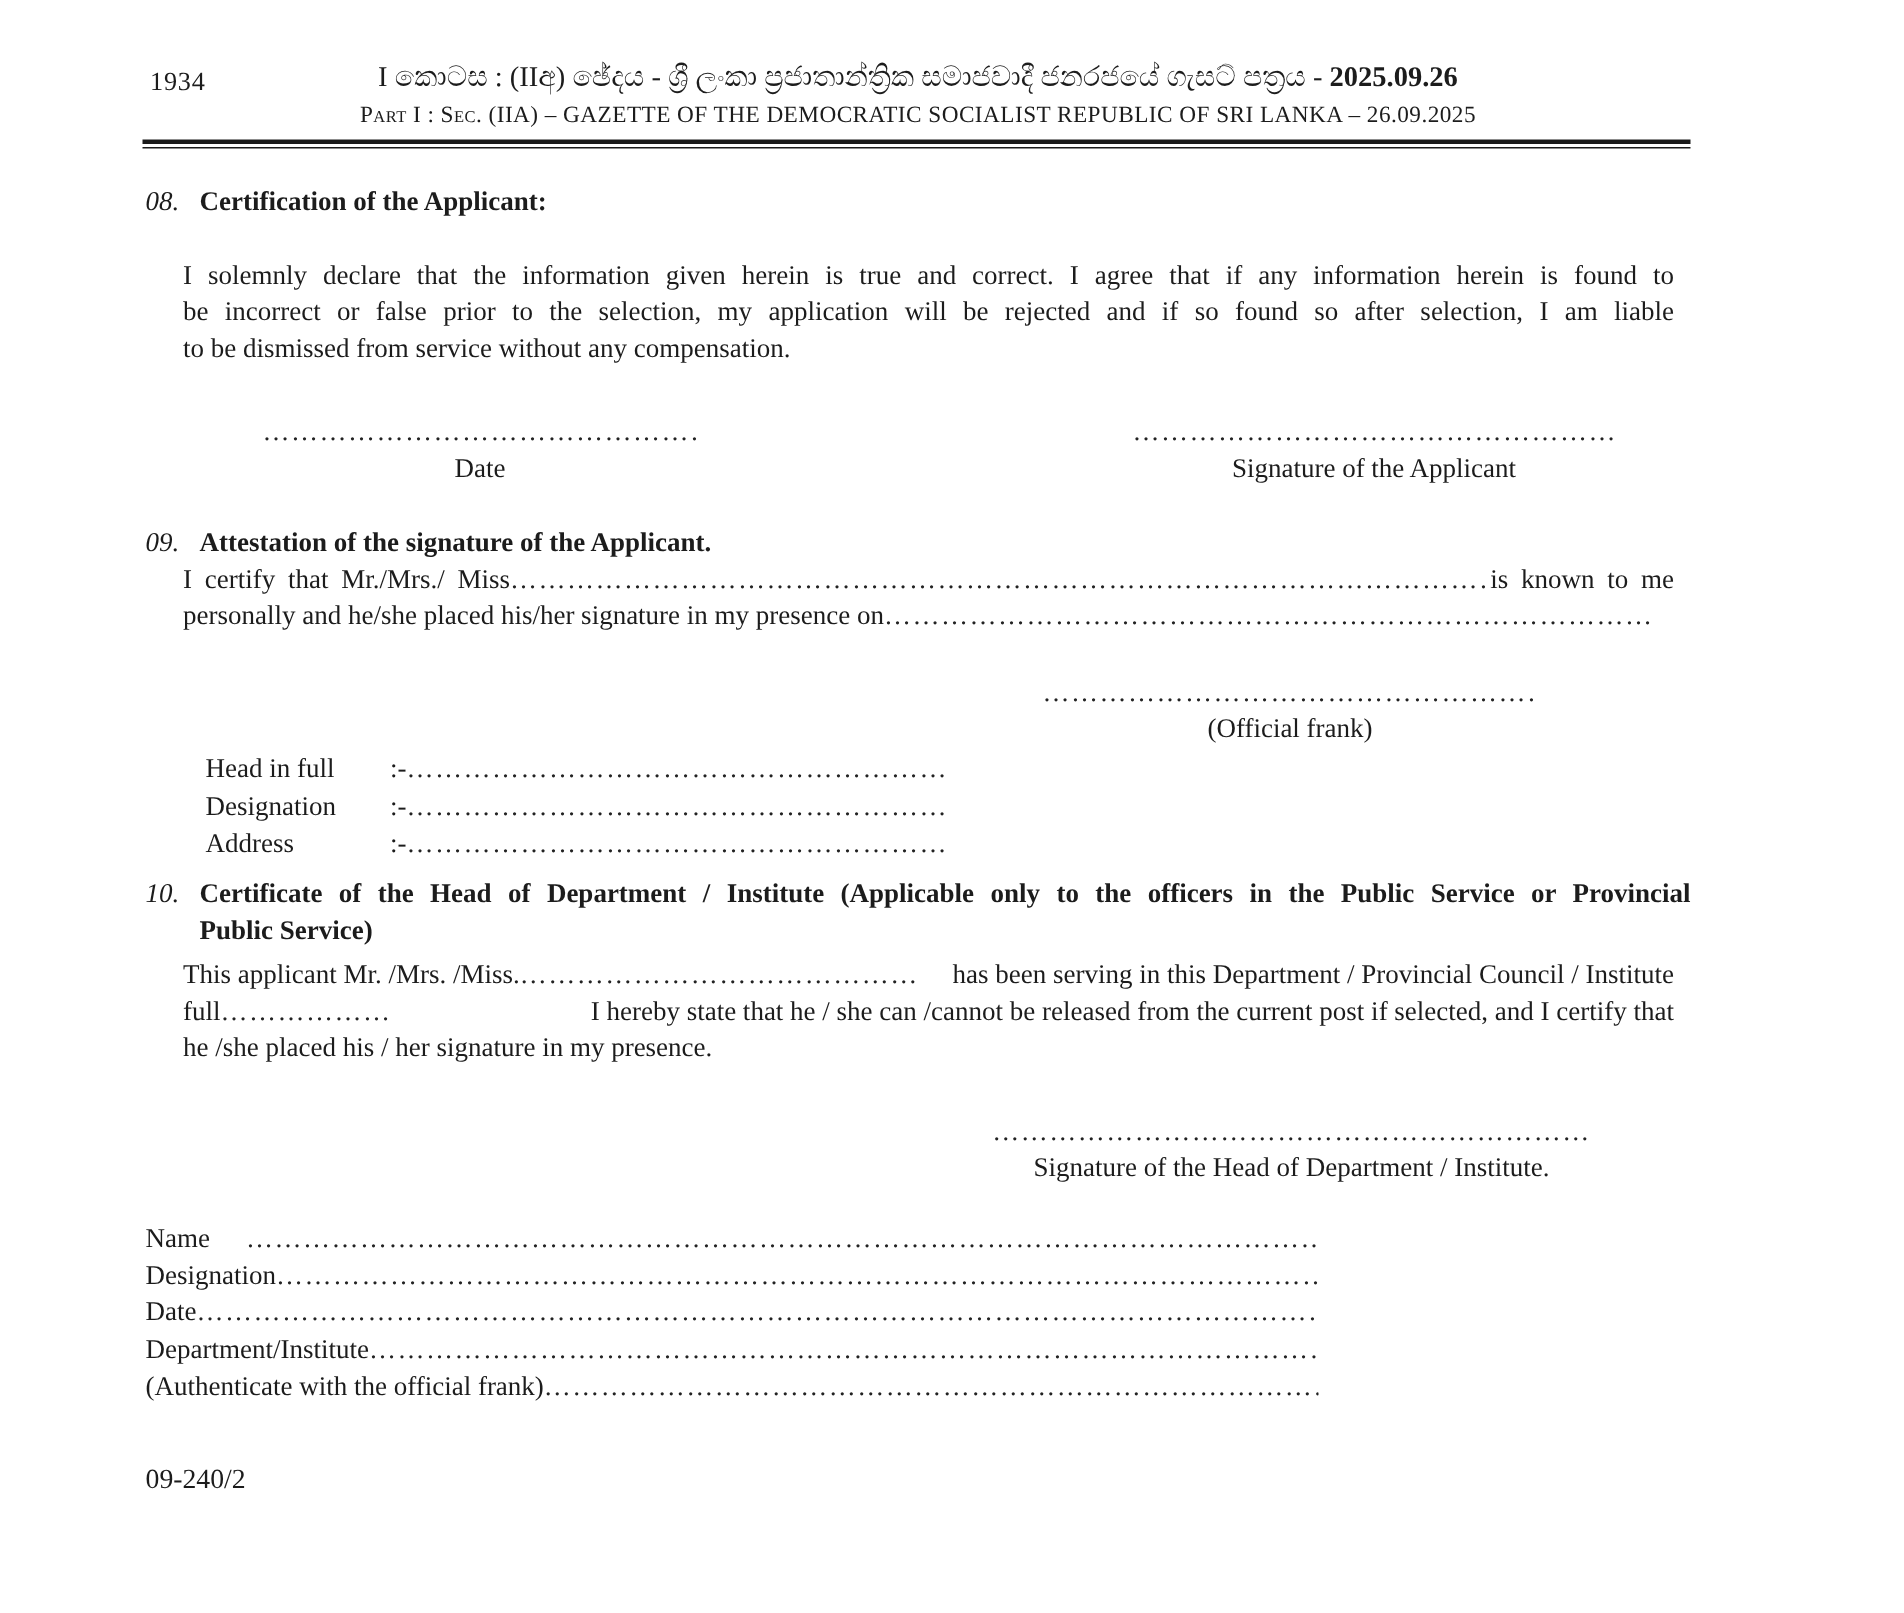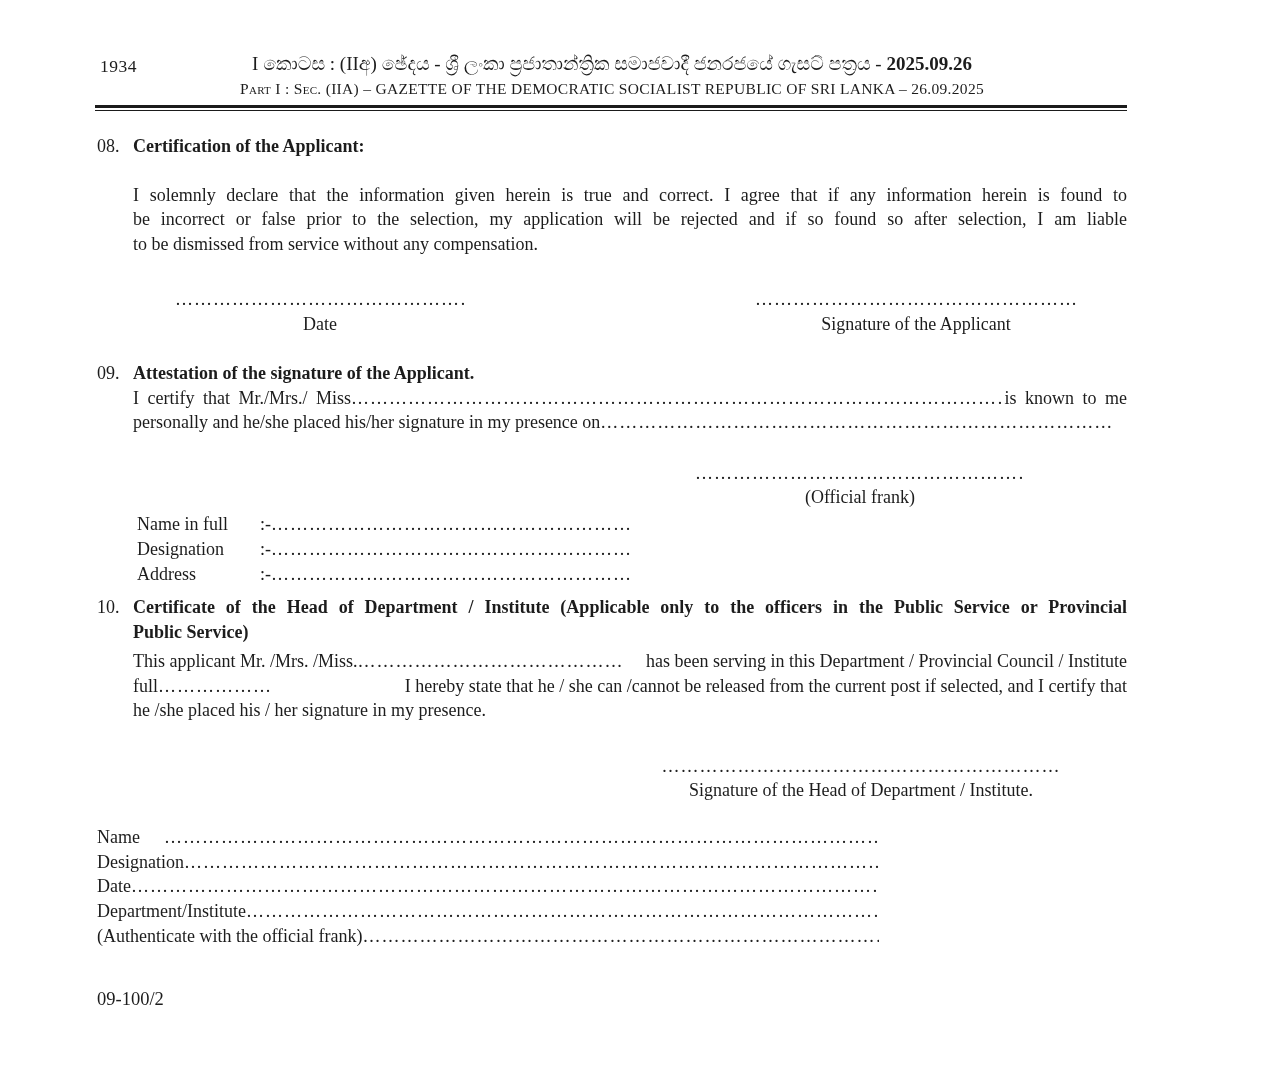--- a/index.html
+++ b/index.html
@@ -2,35 +2,35 @@
 <html><head>
 <meta charset="utf-8">
 <style>
   * { margin:0; padding:0; box-sizing:border-box; }
   html,body { background:#ffffff; }
   body {
     width:1269px; height:1075px;
     font-family:"Liberation Serif","DejaVu Serif",serif;
     color:#1c1c1c; font-size:18px;
   }
-  .page { position:relative; width:1269px; height:1036px; padding:51px 142px 0 97px; overflow:hidden; }
+  .page { position:relative; width:1269px; height:1036px; padding:39px 142px 0 97px; overflow:hidden; }
 
   
   .hdr { position:relative; text-align:center; }
   .pageno { position:absolute; left:3px; top:5px; font-size:17.5px; letter-spacing:.5px; }
   .sinhala { font-size:19px; line-height:26px; white-space:nowrap; font-family:"Liberation Serif","DejaVu Sans",sans-serif; }
   .sinhala .bolddate { font-weight:bold; font-family:"Liberation Serif",serif; }
   .english { font-size:15.5px; line-height:19px; font-variant:small-caps; letter-spacing:.3px; margin-top:2px; }
   .rule { margin-top:7px; margin-left:-2px; border-top:3px solid #1b1b1b; border-bottom:1.5px solid #1b1b1b; height:6px; }
 
   
   .sec { display:flex; line-height:24.5px; }
-  .secno { width:36px; flex:none; }
+  .secno { width:36px; flex:none;font-style:italic; }
   .sectitle { flex:1; min-width:0;font-weight:bold; }
-  .indent { margin-left:36px; width:994px; }
+  .indent { margin-left:25px; width:994px; }
   .line { line-height:24.5px; }
   .just { text-align:justify; text-align-last:justify; }
 
   
   .dots, .dotline { letter-spacing:1px; color:#222; }
   .dotline { overflow:hidden; white-space:nowrap; line-height:24px; height:24px; }
   .fl { display:flex; line-height:24.5px; }
   .fl .dots { flex:1; min-width:0; overflow:hidden; white-space:nowrap; }
   .fl .fixtext { flex:none; white-space:nowrap; }
 
@@ -115,21 +115,21 @@
         <span class="fixtext">personally and he/she placed his/her signature in my presence on</span>
         <span class="dots">………………………………………………………………………</span>
       </div>
     </div>
     <div class="attblock">
       <div class="dotline">………………………………………………</div>
       <div>(Official frank)</div>
     </div>
     <div class="attfields">
       <div class="frow">
-        <span class="flabel">Name in full</span>
+        <span class="flabel">Head in full</span>
         <span class="fsep">:-</span>
         <span class="fdots dots">………………………………………………………….</span>
       </div>
       <div class="frow">
         <span class="flabel">Designation</span>
         <span class="fsep">:-</span>
         <span class="fdots dots">……………………………………………………….....</span>
       </div>
       <div class="frow">
         <span class="flabel">Address</span>
@@ -181,15 +181,15 @@
         <span class="blabel">Department/Institute</span>
         <span class="bdots dots">…………………………………………………………………………………………………..</span>
       </div>
       <div class="brow">
         <span class="blabel">(Authenticate with the official frank)</span>
         <span class="bdots dots">…………………………………………………………………………………</span>
       </div>
     </div>
   </section>
 
-  <div class="footref">09-100/2</div>
+  <div class="footref">09-240/2</div>
 
 </div>
 
 </body></html>

